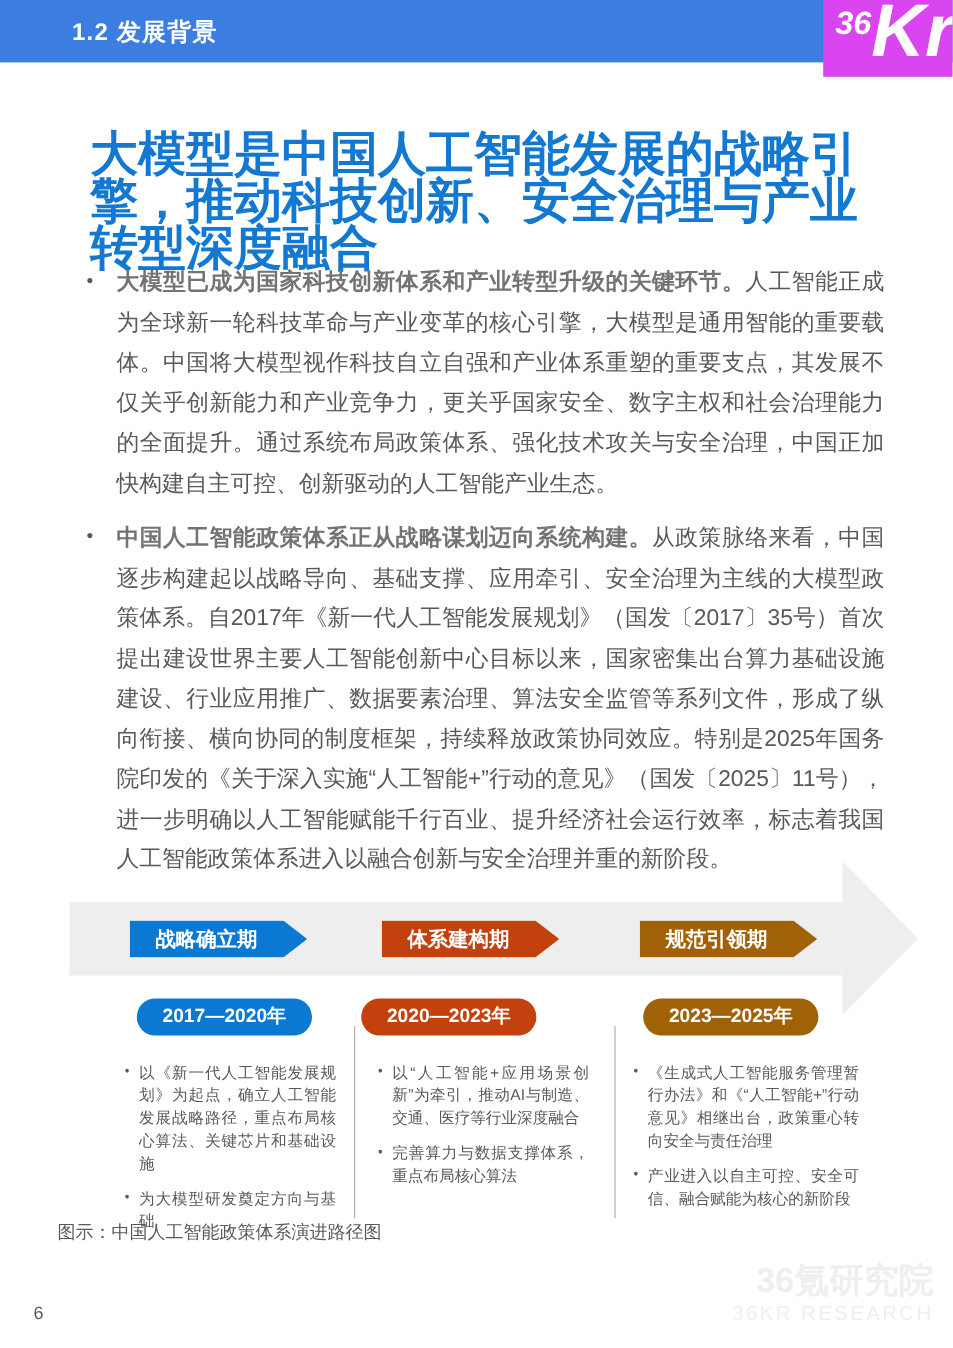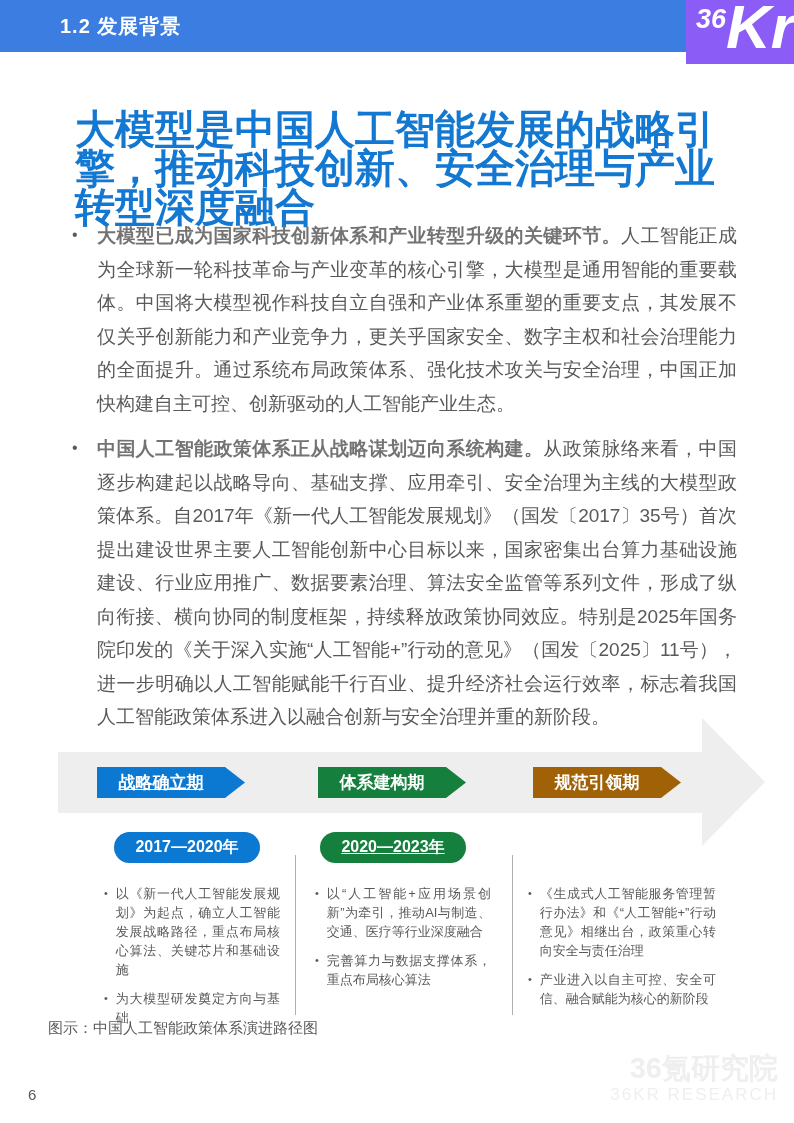--- a/index.html
+++ b/index.html
@@ -3,21 +3,21 @@
 <meta charset="utf-8">
 <style>
   * { margin:0; padding:0; box-sizing:border-box; }
   html,body { background:#ffffff; }
   body { font-family:"Liberation Sans","DejaVu Sans",sans-serif; }
   .page { position:relative; width:794px; height:1123px; background:#ffffff; overflow:hidden; margin:0 auto; }
 
   
   .top-bar { position:absolute; left:0; top:0; width:794px; height:52px; background:#3b7de1; }
   .section-label { position:absolute; left:60px; top:13px; font-size:20px; font-weight:bold; color:#ffffff; letter-spacing:1px; }
-  .logo-box { position:absolute; right:0; top:0; width:108px; height:64px; background:#8b5cf6; overflow:hidden; }
+  .logo-box { position:absolute; right:0; top:0; width:108px; height:64px; background:#d946ef; overflow:hidden; }
   .logo-36 { position:absolute; left:10px; top:4px; font-size:27px; font-weight:bold; font-style:italic; color:#ffffff; }
   .logo-kr { position:absolute; left:40px; top:-4px; font-size:62px; font-weight:bold; font-style:italic; color:#ffffff; line-height:1; }
 
   
   .doc-title { position:absolute; left:75px; top:110px; width:660px; font-size:40px; line-height:39px; font-weight:bold; color:#1278d2; }
 
   
   .para { position:absolute; left:97px; width:640px; font-size:19px; line-height:33.5px; color:#595959; text-align:justify; }
   .para .lead { font-weight:bold; color:#737373; }
   .para-marker { position:absolute; left:72px; font-size:16px; color:#595959; }
@@ -27,23 +27,23 @@
   
   .gray-band { position:absolute; left:58px; top:752px; width:644px; height:61px; background:#eeeeee; }
   .gray-head { position:absolute; left:702px; top:718px; width:0; height:0;
                border-top:64px solid transparent; border-bottom:64px solid transparent; border-left:63px solid #eeeeee; }
 
   .pennant { position:absolute; top:767px; width:148px; height:31px; color:#ffffff; font-size:17px; font-weight:bold;
              display:flex; align-items:center; justify-content:center; padding-right:20px;
              clip-path:polygon(0 0, calc(100% - 20px) 0, 100% 50%, calc(100% - 20px) 100%, 0 100%); }
   .pill { position:absolute; top:832px; width:146px; height:31px; border-radius:16px; color:#ffffff; font-size:16px; font-weight:bold;
           display:flex; align-items:center; justify-content:center; }
-  .c-blue { background:#0b78d2; } .c-green { background:#15803d; } .c-orange { background:#a16207; }
-  .x1 { left:97px;text-decoration:underline; } .x2 { left:318px; } .x3 { left:533px; }
-  .px1 { left:114px; } .px2 { left:320px;text-decoration:underline; } .px3 { left:536px; }
+  .c-blue { background:#0b78d2; } .c-green { background:#c2410c; } .c-orange { background:#a16207; }
+  .x1 { left:108px; } .x2 { left:318px; } .x3 { left:533px; }
+  .px1 { left:114px; } .px2 { left:301px; } .px3 { left:536px; }
 
   .v-divider { position:absolute; top:855px; width:1px; height:160px; background:#b0b0b0; }
   .d1 { left:295px; } .d2 { left:512px; }
 
   .phase-col { position:absolute; top:884px; list-style:none; }
   .col1 { left:104px; width:176px; }
   .col2 { left:315px; width:176px; }
   .col3 { left:528px; width:188px; }
   .phase-col li { display:flex; gap:8px; margin-bottom:10px; font-size:13px; line-height:19px; color:#595959; }
   .phase-col .bullet { flex:0 0 auto; font-size:11px; line-height:19px; color:#595959; }
@@ -79,20 +79,21 @@
 
   <div class="gray-band"></div>
   <div class="gray-head"></div>
 
   <div class="pennant c-blue x1">战略确立期</div>
   <div class="pennant c-green x2">体系建构期</div>
   <div class="pennant c-orange x3">规范引领期</div>
 
   <div class="pill c-blue px1">2017—2020年</div>
   <div class="pill c-green px2">2020—2023年</div>
+  <div class="pill c-orange px3">2023—2025年</div>
 
   <div class="v-divider d1"></div>
   <div class="v-divider d2"></div>
 
   <ul class="phase-col col1">
     <li>
         <span class="bullet">•</span>
         <span class="btxt">以《新一代人工智能发展规划》为起点，确立人工智能发展战略路径，重点布局核心算法、关键芯片和基础设施</span>
       </li>
     <li>

